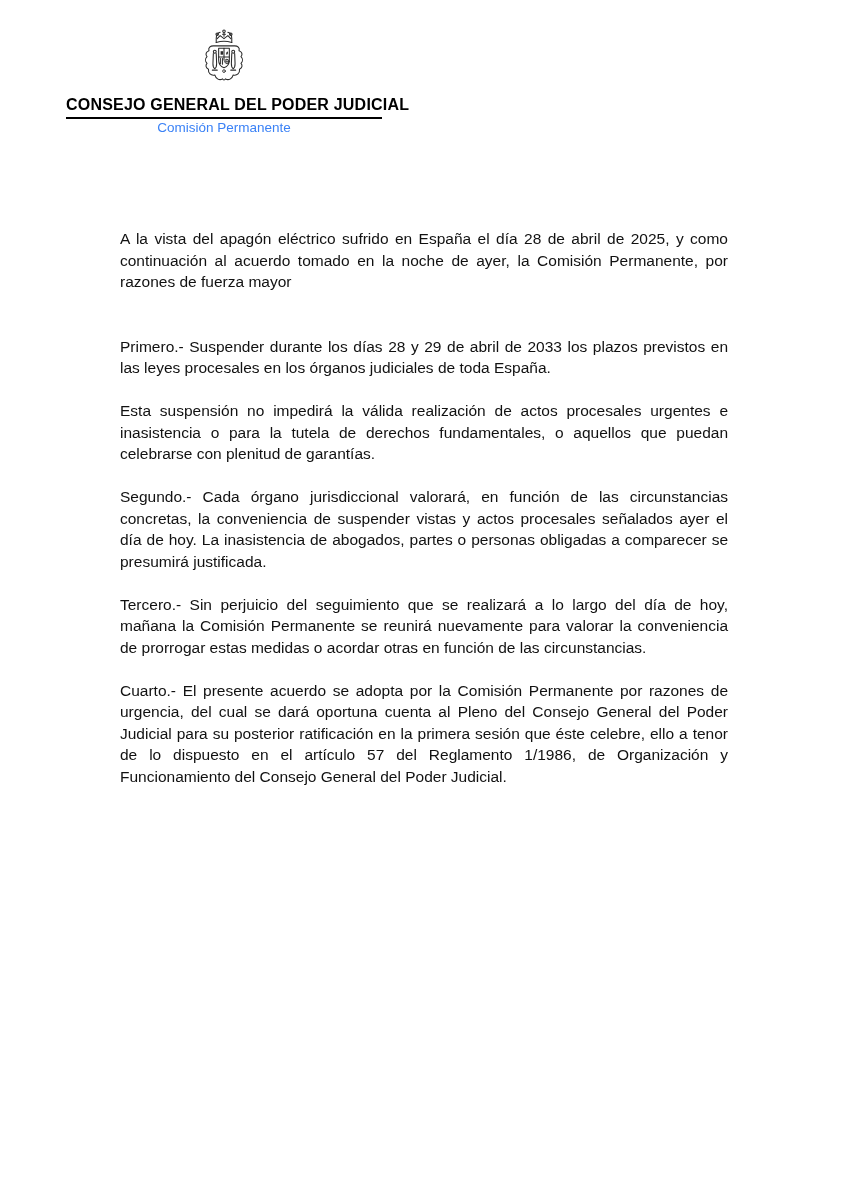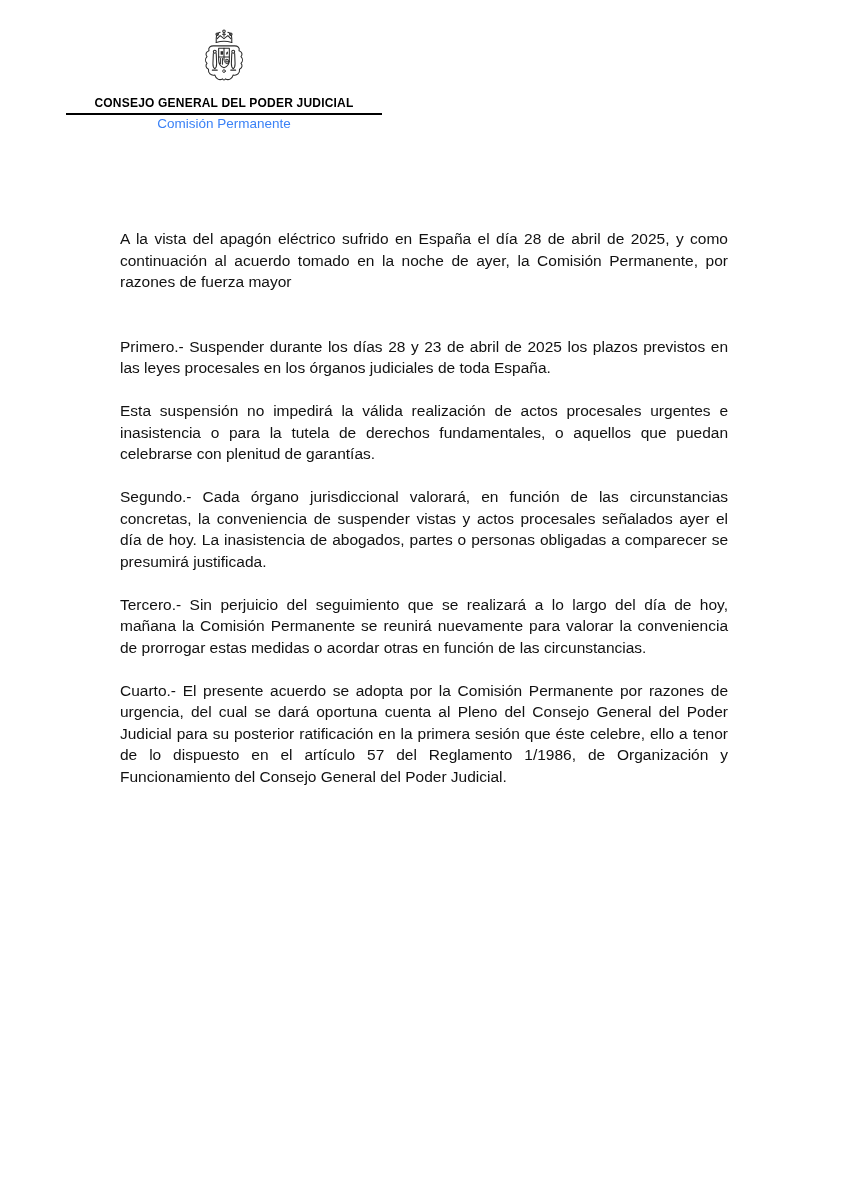--- a/index.html
+++ b/index.html
@@ -21,21 +21,21 @@
     text-align: center;
   }
   .crest {
     display: block;
     margin: 0 auto 6px auto;
     width: 66px;
     height: 64px;
   }
   .org-name {
     display: block;
-    font-size: 12px;
+    font-size: 16px;
     font-weight: bold;
     letter-spacing: 0.2px;
     white-space: nowrap;
     color: #000000;
     padding-bottom: 3px;
     border-bottom: 2px solid #000000;
   }
   .division {
     display: block;
     margin-top: 1px;
@@ -123,21 +123,21 @@
     <span class="org-name">CONSEJO GENERAL DEL PODER JUDICIAL</span>
 
     <span class="division">Comisión Permanente</span>
   </div>
 
   <div class="doc-body">
 
     <p class="intro">A la vista del apagón eléctrico sufrido en España el día 28 de abril de 2025, y como continuación al acuerdo tomado en la noche de ayer, la Comisión Permanente, por razones de fuerza mayor</p>
 
 
-    <p>Primero.- Suspender durante los días 28 y 23 de abril de 2025 los plazos previstos en las leyes procesales en los órganos judiciales de toda España.</p>
+    <p>Primero.- Suspender durante los días 28 y 29 de abril de 2033 los plazos previstos en las leyes procesales en los órganos judiciales de toda España.</p>
 
     <p>Esta suspensión no impedirá la válida realización de actos procesales urgentes e inasistencia o para la tutela de derechos fundamentales, o aquellos que puedan celebrarse con plenitud de garantías.</p>
 
     <p>Segundo.- Cada órgano jurisdiccional valorará, en función de las circunstancias concretas, la conveniencia de suspender vistas y actos procesales señalados ayer el día de hoy. La inasistencia de abogados, partes o personas obligadas a comparecer se presumirá justificada.</p>
 
     <p>Tercero.- Sin perjuicio del seguimiento que se realizará a lo largo del día de hoy, mañana la Comisión Permanente se reunirá nuevamente para valorar la conveniencia de prorrogar estas medidas o acordar otras en función de las circunstancias.</p>
 
     <p>Cuarto.- El presente acuerdo se adopta por la Comisión Permanente por razones de urgencia, del cual se dará oportuna cuenta al Pleno del Consejo General del Poder Judicial para su posterior ratificación en la primera sesión que éste celebre, ello a tenor de lo dispuesto en el artículo 57 del Reglamento 1/1986, de Organización y Funcionamiento del Consejo General del Poder Judicial.</p>
 
   </div>

